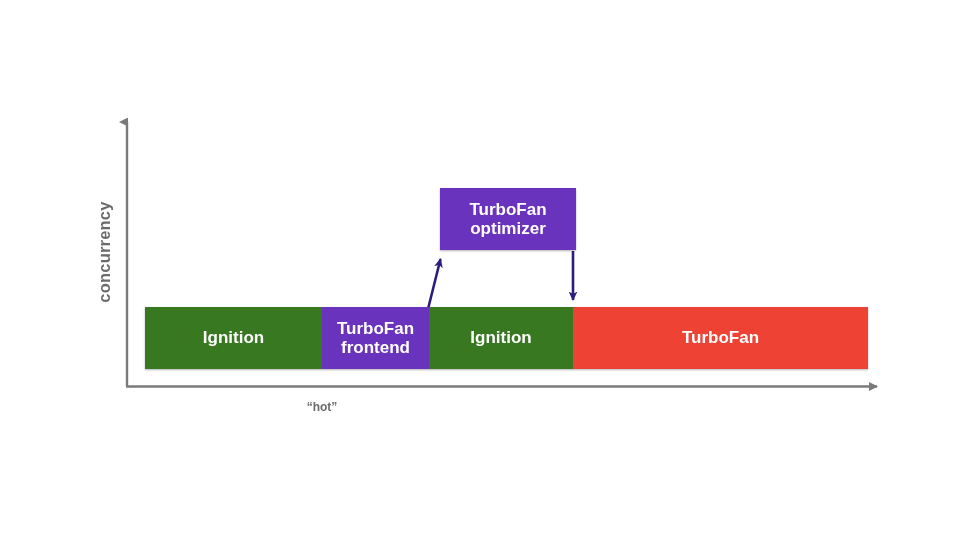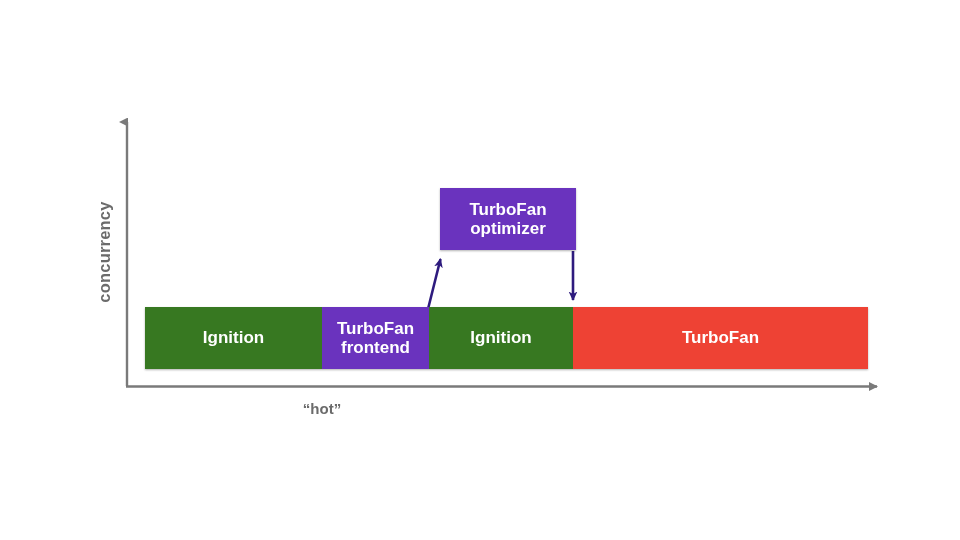--- a/index.html
+++ b/index.html
@@ -37,21 +37,21 @@
     font-weight: bold;
     color: #6b6b6b;
     letter-spacing: 0.2px;
   }
   
   .x-axis-label {
     position: absolute;
     left: 322px;
     top: 400px;
     transform: translateX(-50%);
-    font-size: 15px;
+    font-size: 12px;
     font-weight: bold;
     color: #6b6b6b;
     white-space: nowrap;
   }
   
   .bar-row {
     position: absolute;
     left: 145px;
     top: 307px;
     width: 723px;

